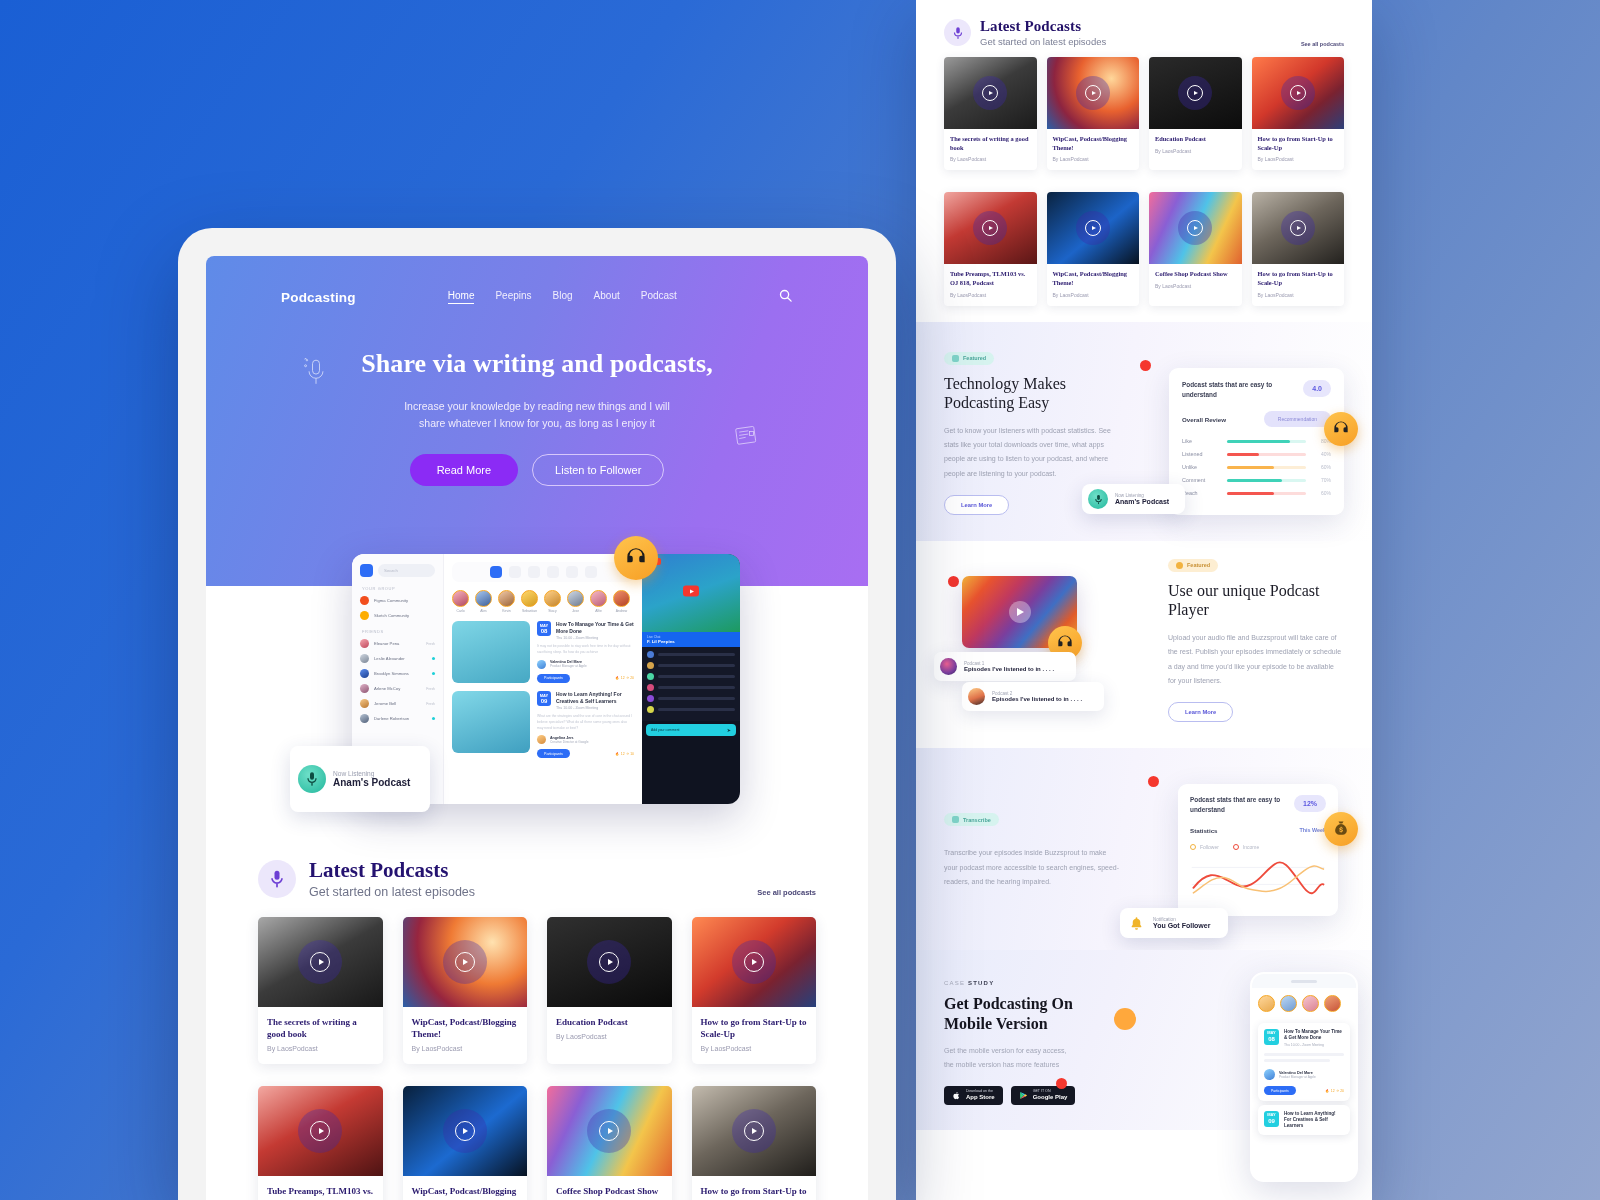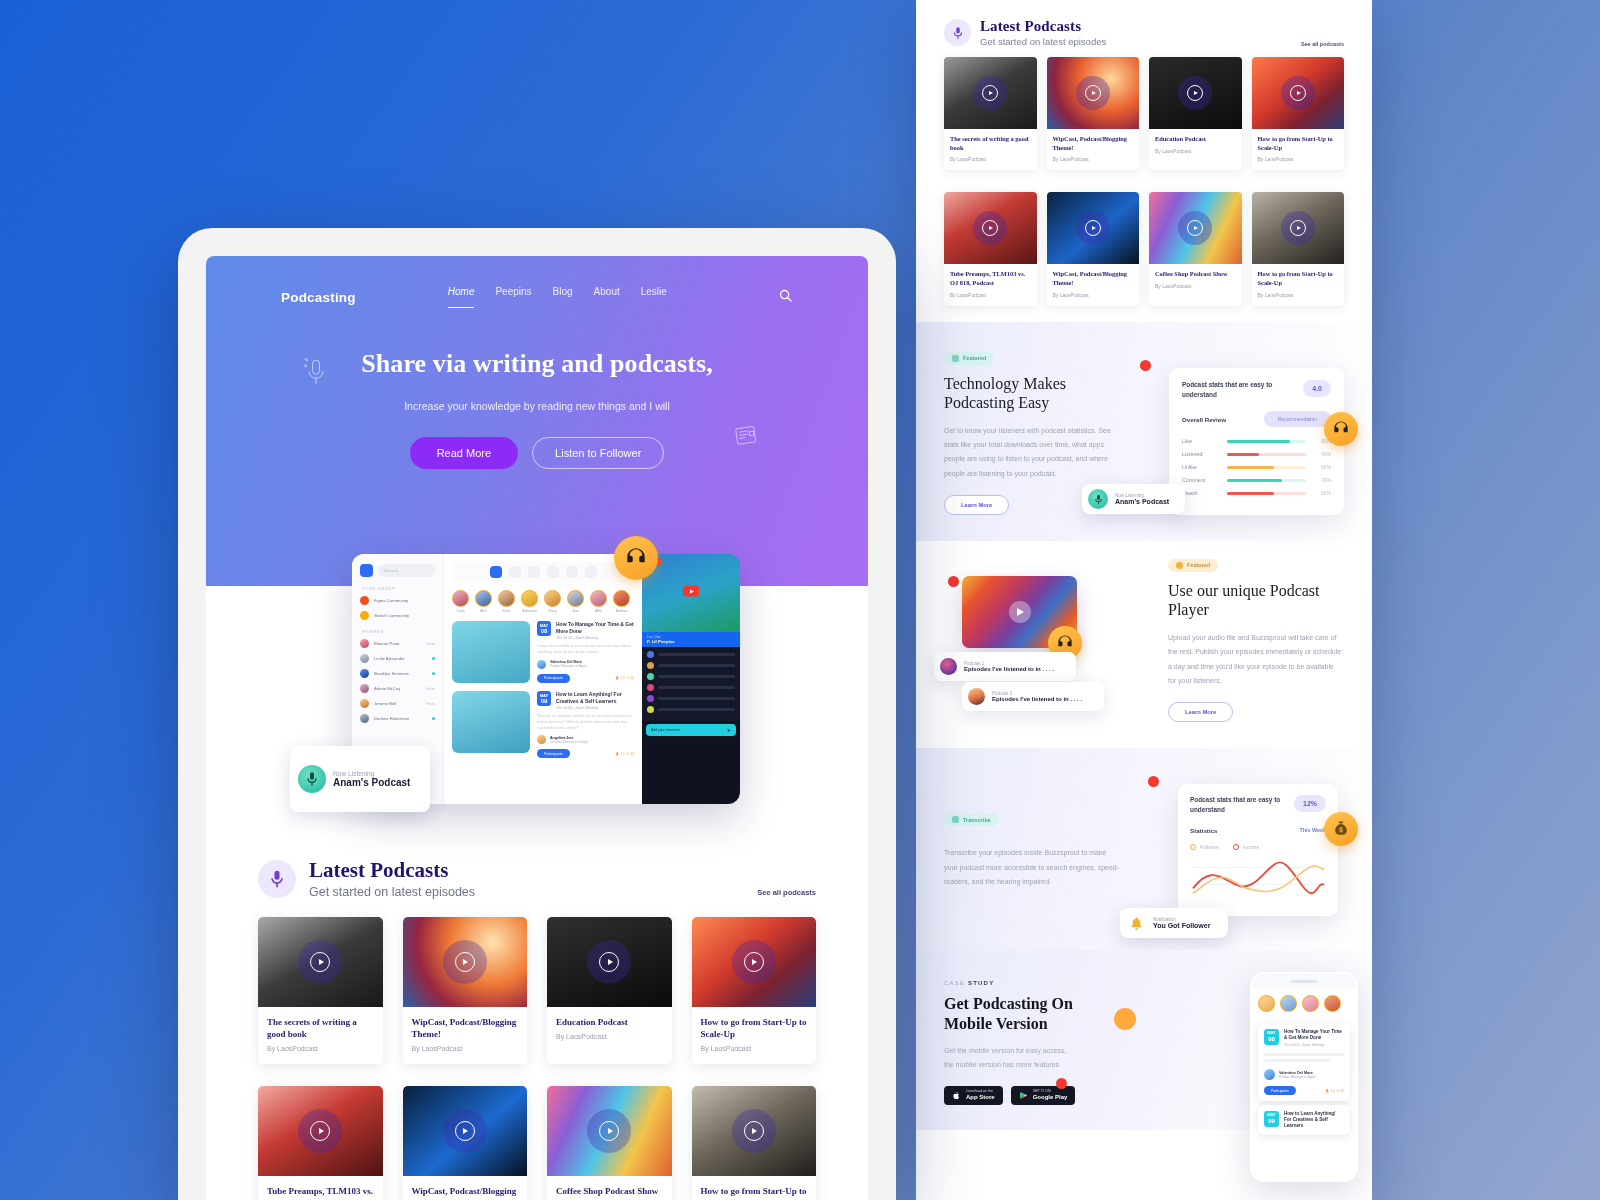--- a/index.html
+++ b/index.html
@@ -147,21 +147,21 @@
     box-shadow: 0 30px 80px rgba(8,24,70,.35);
     padding: 28px 28px 0 28px;
   }
   .tablet-screen { width: 100%; height: 100%; background: #fff; border-radius: 8px 8px 0 0; overflow: hidden; position: relative; }
 
   .hero { background: linear-gradient(110deg,#5f8be8 0%,#7b7fe9 45%,#9b6ff0 75%,#a86ef2 100%); padding: 22px 0 0 0; height: 330px; position: relative; }
   .navbar { display: flex; align-items: center; padding: 0 75px; height: 38px; }
   .brand { font-size: 13.5px; font-weight: bold; color: #fff; letter-spacing: .2px; }
   .navlinks { display: flex; gap: 21px; margin-left: 92px; }
   .navlink { font-size: 10px; color: #f1eefd; }
-  .navlink.active { color: #fff; border-bottom: 1.4px solid #fff; padding-bottom: 10px; font-style: italic; }
+  .navlink.active { color: #fff; border-bottom: 1.4px solid #fff; padding-bottom: 2px; }
   .nav-search { margin-left: auto; }
   .nav-search svg { width: 15px; height: 15px; }
   .hero-h { font-family: "Liberation Serif", serif; font-weight: bold; color: #fff; font-size: 26px; line-height: 1.22; text-align: center; margin-top: 32px; letter-spacing: .1px; }
   .hero-p { text-align: center; color: #f0ecfc; font-size: 10.5px; line-height: 1.65; margin-top: 18px; }
   .hero-btns { display: flex; gap: 14px; justify-content: center; margin-top: 22px; }
   .btn-solid { background: #8b2bf5; color: #fff; border-radius: 18px; padding: 9px 27px; font-size: 11px; border: none; }
   .btn-ghost { background: transparent; color: #fff; border: 1.3px solid #d7c8fb; border-radius: 18px; padding: 9px 22px; font-size: 11px; }
   .deco { position: absolute; opacity: .8; }
 
   
@@ -571,32 +571,33 @@
   <div class="tablet-screen">
 
     <div class="hero">
       <div class="navbar">
         <div class="brand">Podcasting</div>
         <div class="navlinks">
           <div class="navlink active">Home</div>
           <div class="navlink">Peepins</div>
           <div class="navlink">Blog</div>
           <div class="navlink">About</div>
-          <div class="navlink">Leslie</div>
+          <div class="navlink">Podcast</div>
         </div>
         <div class="nav-search">
           <svg viewBox="0 0 24 24" fill="none" stroke="#fff" stroke-width="2.1">
               <circle cx="10.5" cy="10.5" r="6.5"></circle>
               <line x1="15.5" y1="15.5" x2="21" y2="21" stroke-linecap="round"></line>
             </svg>
         </div>
       </div>
 
       <div class="hero-h">Share via writing and podcasts,</div>
       <div class="hero-p">Increase your knowledge by reading new things and I will</div>
+      <div class="hero-p" style="margin-top:0">share whatever I know for you, as long as I enjoy it</div>
       <div class="hero-btns">
         <button class="btn-solid">Read More</button>
         <button class="btn-ghost">Listen to Follower</button>
       </div>
 
       <div class="deco" style="left:96px;top:100px">
         <svg viewBox="0 0 40 46" style="width:28px;height:32px" fill="none" stroke="#ffffff" stroke-width="1.3" opacity=".85">
           <rect x="15" y="6" width="10" height="20" rx="5"></rect>
             <path d="M10 22a10 10 0 0 0 20 0"></path>
             <line x1="20" y1="32" x2="20" y2="40"></line>

